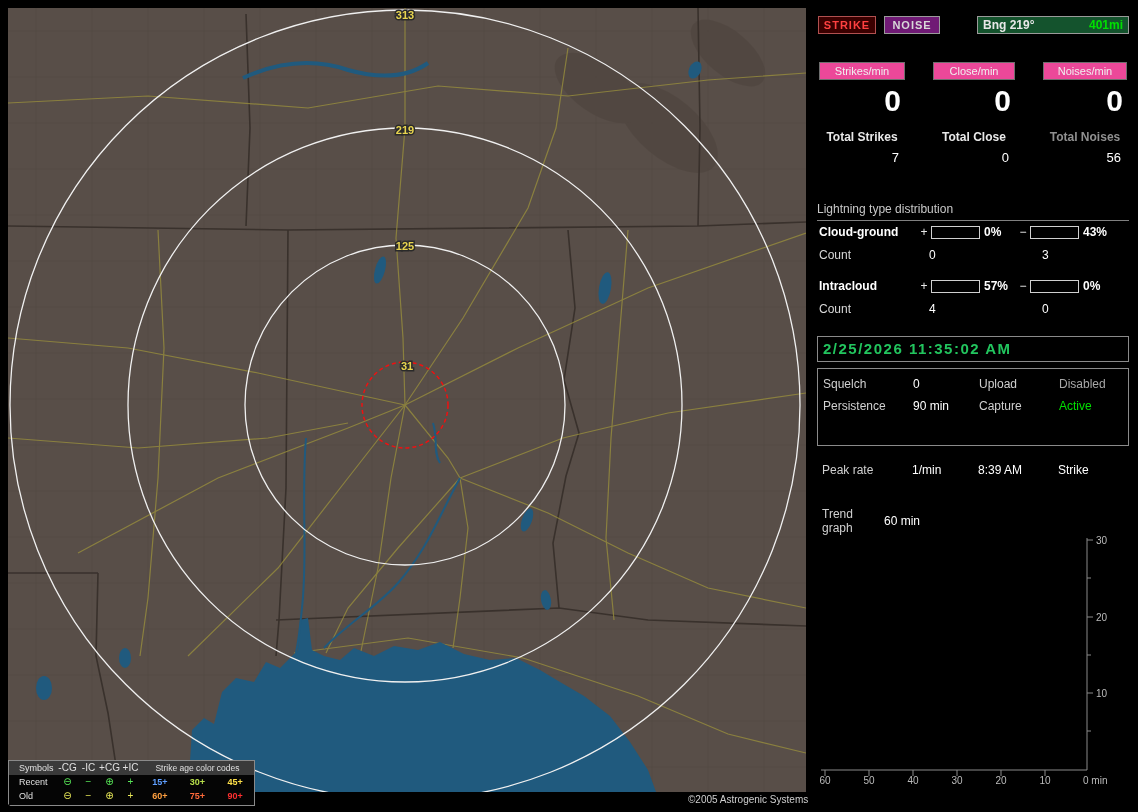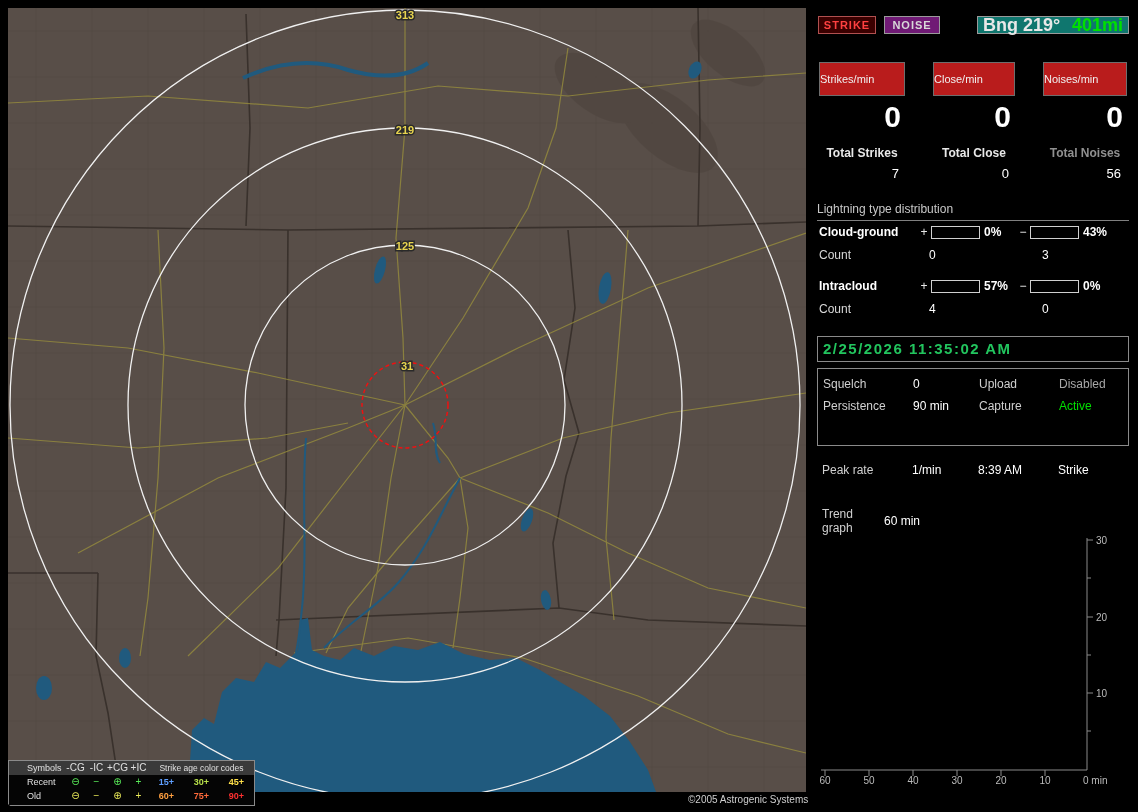--- a/index.html
+++ b/index.html
@@ -5,40 +5,40 @@
   html,body{margin:0;padding:0;background:#000;}
   .screen{position:relative;width:1138px;height:812px;background:#000;overflow:hidden;
           font-family:"Liberation Sans","DejaVu Sans",sans-serif;color:#e8e8e8;border-radius:27px;}
   
   .map-svg{position:absolute;left:8px;top:8px;}
   .copyright{position:absolute;left:688px;top:794px;font-size:10px;color:#cfcfcf;}
   .legend{position:absolute;left:8px;top:760px;width:247px;height:46px;background:#050505;
           border:1px solid #8a8a8a;font-size:9px;color:#e0e0e0;box-sizing:border-box;}
   .lg-row{display:flex;align-items:center;height:14px;}
   .lg-head{background:#3a3a3a;height:14px;}
-  .lg-name{width:38px;padding-left:18px;}
+  .lg-name{width:38px;padding-left:10px;}
   .lg-s{width:21px;text-align:center;font-size:10px;line-height:10px;}
   .lg-ages{flex:1;display:flex;}
   .lg-age{flex:1;text-align:center;font-weight:bold;}
   .lg-aget{flex:1;text-align:center;font-size:8.5px;}
   
   .panel{position:absolute;left:815px;top:8px;width:316px;height:796px;font-size:12px;}
   .mode-row{position:absolute;top:8px;left:0;right:0;height:18px;}
   .btn{position:absolute;top:0;height:18px;font-family:inherit;font-size:11px;font-weight:bold;
        letter-spacing:1px;cursor:pointer;padding:0;line-height:16px;}
   .btn-strike{left:3px;width:58px;background:#3a0000;border:1px solid #b05050;color:#ff4040;}
   .btn-noise{left:69px;width:56px;background:#701a75;border:1px solid #9a9a9a;color:#d8d8d8;}
-  .bearing-box{position:absolute;right:2px;top:0;width:140px;height:16px;background:#0f766e;
+  .bearing-box{position:absolute;right:2px;top:0;width:140px;height:16px;background:#14532d;
        border:1px solid #9a9a9a;display:flex;justify-content:space-between;align-items:center;
-       padding:0 5px;font-size:18px;font-weight:bold;}
+       padding:0 5px;font-size:12px;font-weight:bold;}
   .bearing-range{color:#00e000;}
   .rates-grid{position:absolute;top:54px;left:4px;right:4px;display:grid;
        grid-template-columns:86px 82px 84px;justify-content:space-between;}
-  .rate-label{background:#b91c1c;color:#f0f0f0;font-size:11px;text-align:left;
-       padding:10px 0;border:1px solid #6e6e6e;}
+  .rate-label{background:#ec4899;color:#f0f0f0;font-size:11px;text-align:center;
+       padding:2px 0;border:1px solid #6e6e6e;}
   .rate-value{font-size:30px;font-weight:bold;color:#fff;text-align:right;padding-right:4px;margin-top:4px;}
   .total-label{font-size:12px;text-align:center;margin-top:12px;font-weight:bold;}
   .total-value{font-size:13px;color:#fff;text-align:right;padding-right:6px;margin-top:6px;}
   .dist-title{position:absolute;top:194px;left:2px;right:2px;color:#c8c8c8;font-size:12px;
        padding-bottom:4px;border-bottom:1px solid #808080;}
   .dist-row{position:absolute;left:4px;right:2px;height:16px;display:flex;align-items:center;}
   .dist-name{width:100px;font-weight:bold;color:#fff;}
   .dist-sign{width:10px;text-align:center;color:#e8e8e8;}
   .bar{width:47px;height:11px;border:1px solid #d0d0d0;background:#000;margin:0 2px;overflow:hidden;}
   .bar-fill{height:100%;width:0;}

